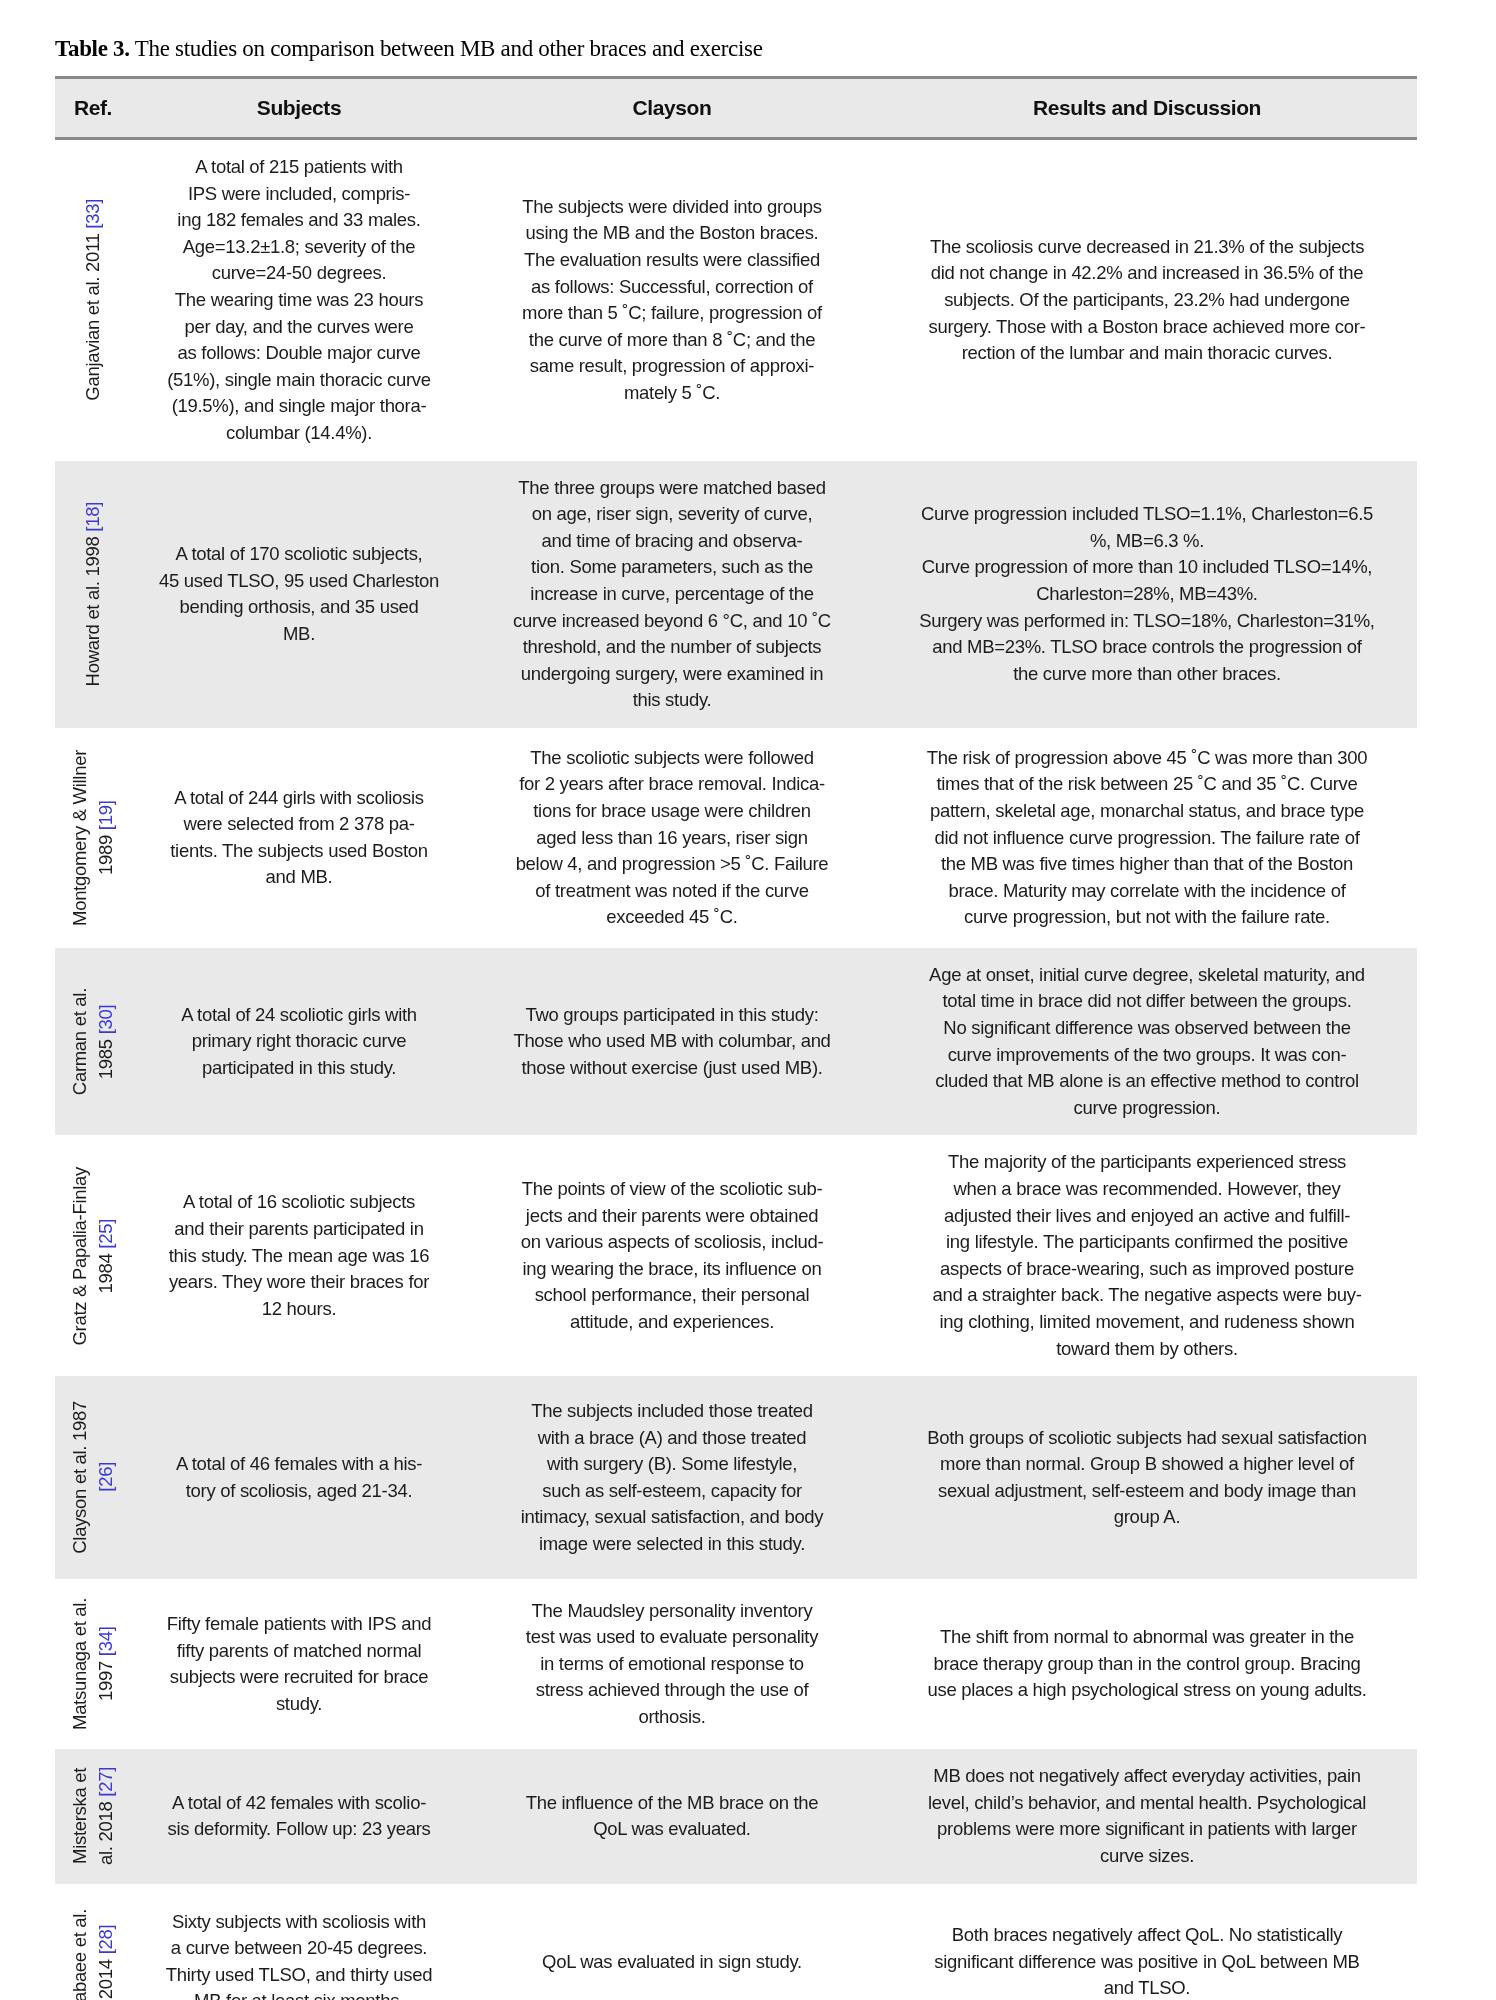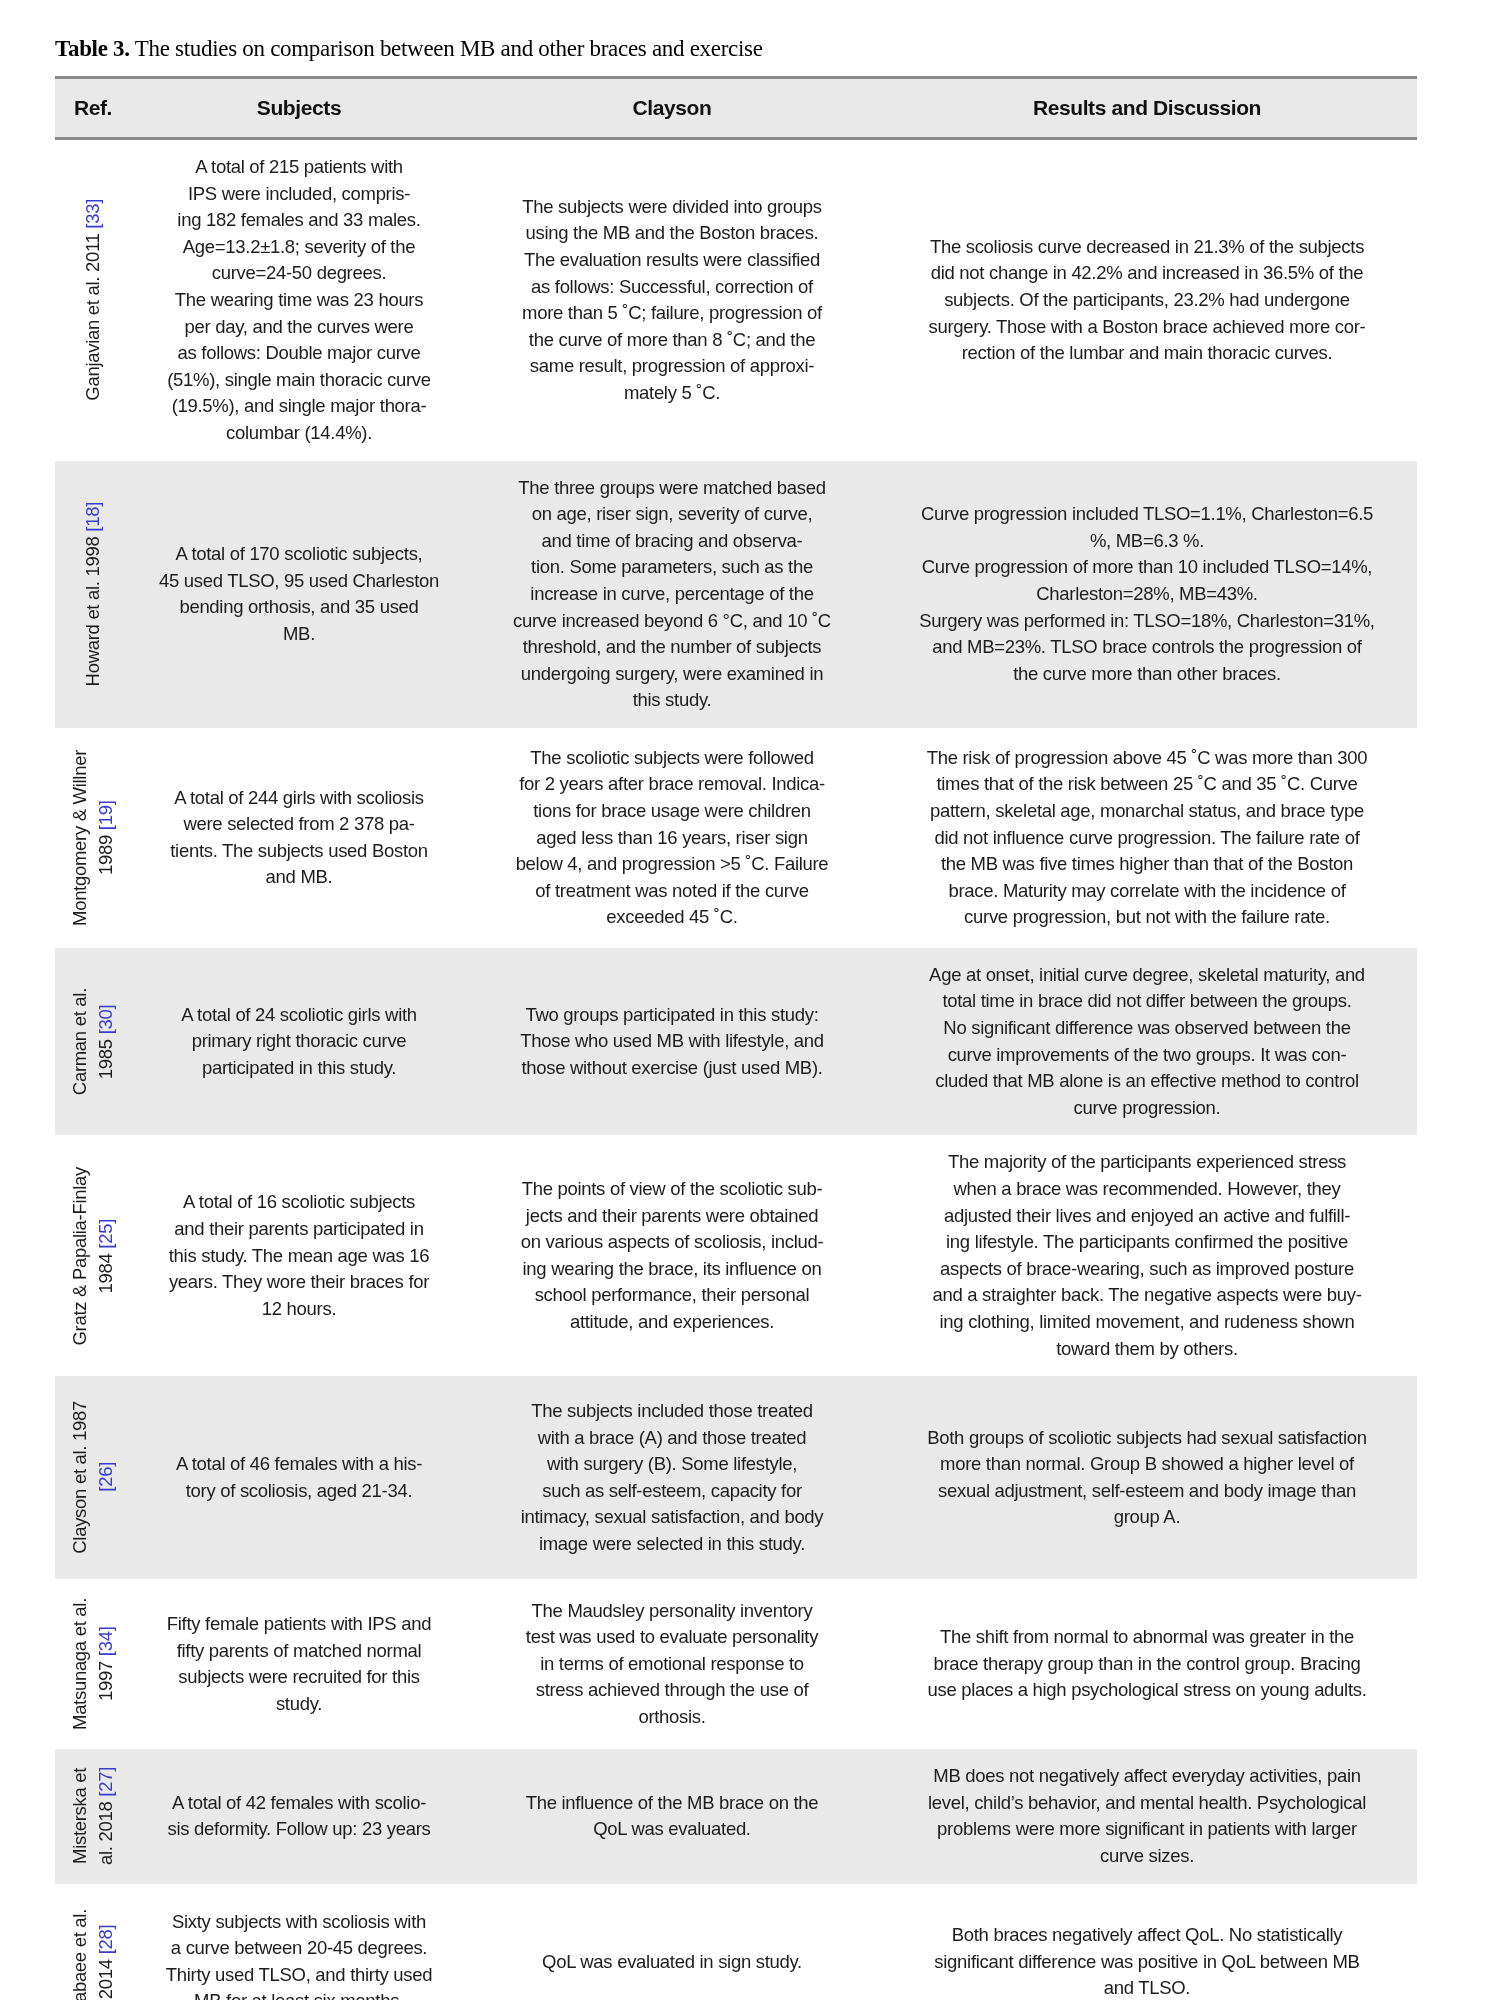--- a/index.html
+++ b/index.html
@@ -129,21 +129,21 @@
     </tr>
     <tr style="height: 166px; background: rgb(233, 233, 233);">
       <td class="refcell">
           <div class="refwrap"><span>Carman et al.
 1985 </span><span class="cite" style="color: rgb(58, 58, 208);">[30]</span></div>
         </td>
       <td class="pre">A total of 24 scoliotic girls with
 primary right thoracic curve
 participated in this study.</td>
       <td class="pre">Two groups participated in this study:
-Those who used MB with lifestyle, and
+Those who used MB with columbar, and
 those without exercise (just used MB).</td>
       <td class="pre">Age at onset, initial curve degree, skeletal maturity, and
 total time in brace did not differ between the groups.
 No significant difference was observed between the
 curve improvements of the two groups. It was con-
 cluded that MB alone is an effective method to control
 curve progression.</td>
     </tr>
     <tr style="height:230px">
       <td class="refcell">
@@ -188,21 +188,21 @@
 sexual adjustment, self-esteem and body image than
 group A.</td>
     </tr>
     <tr style="height:170px">
       <td class="refcell">
           <div class="refwrap"><span>Matsunaga et al.
 1997 </span><span class="cite" style="color: rgb(58, 58, 208);">[34]</span></div>
         </td>
       <td class="pre">Fifty female patients with IPS and
 fifty parents of matched normal
-subjects were recruited for this
+subjects were recruited for brace
 study.</td>
       <td class="pre">The Maudsley personality inventory
 test was used to evaluate personality
 in terms of emotional response to
 stress achieved through the use of
 orthosis.</td>
       <td class="pre">The shift from normal to abnormal was greater in the
 brace therapy group than in the control group. Bracing
 use places a high psychological stress on young adults.</td>
     </tr>

